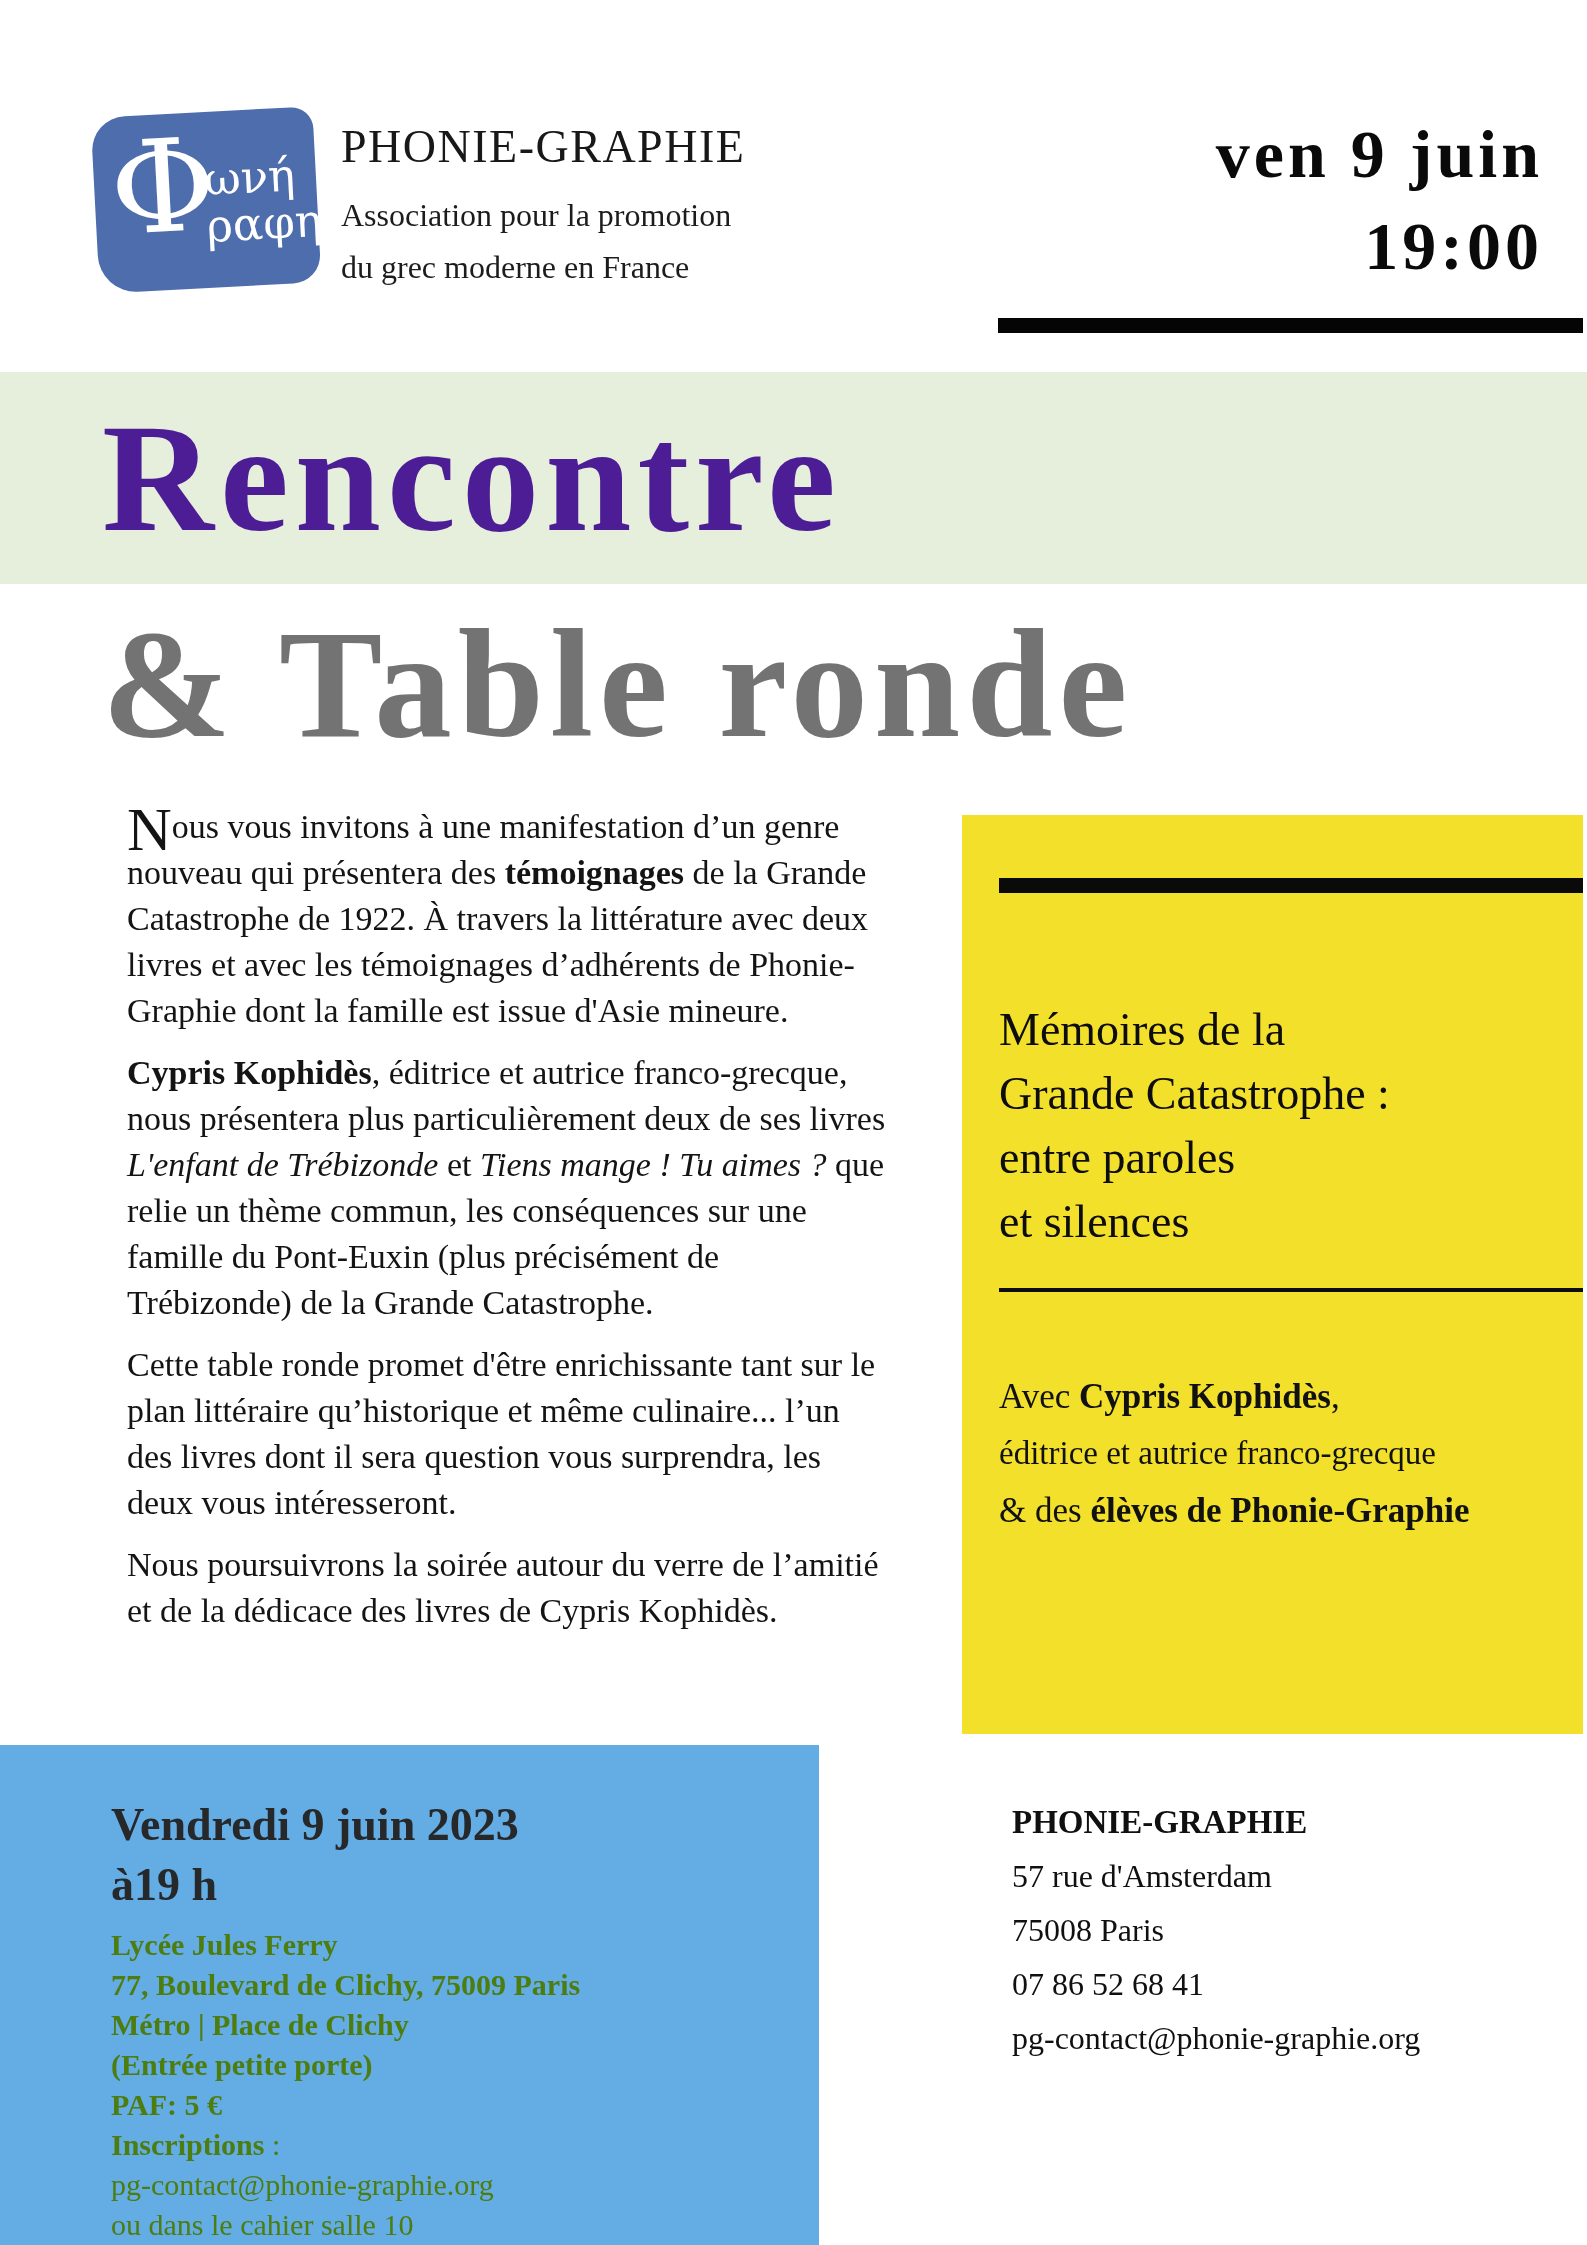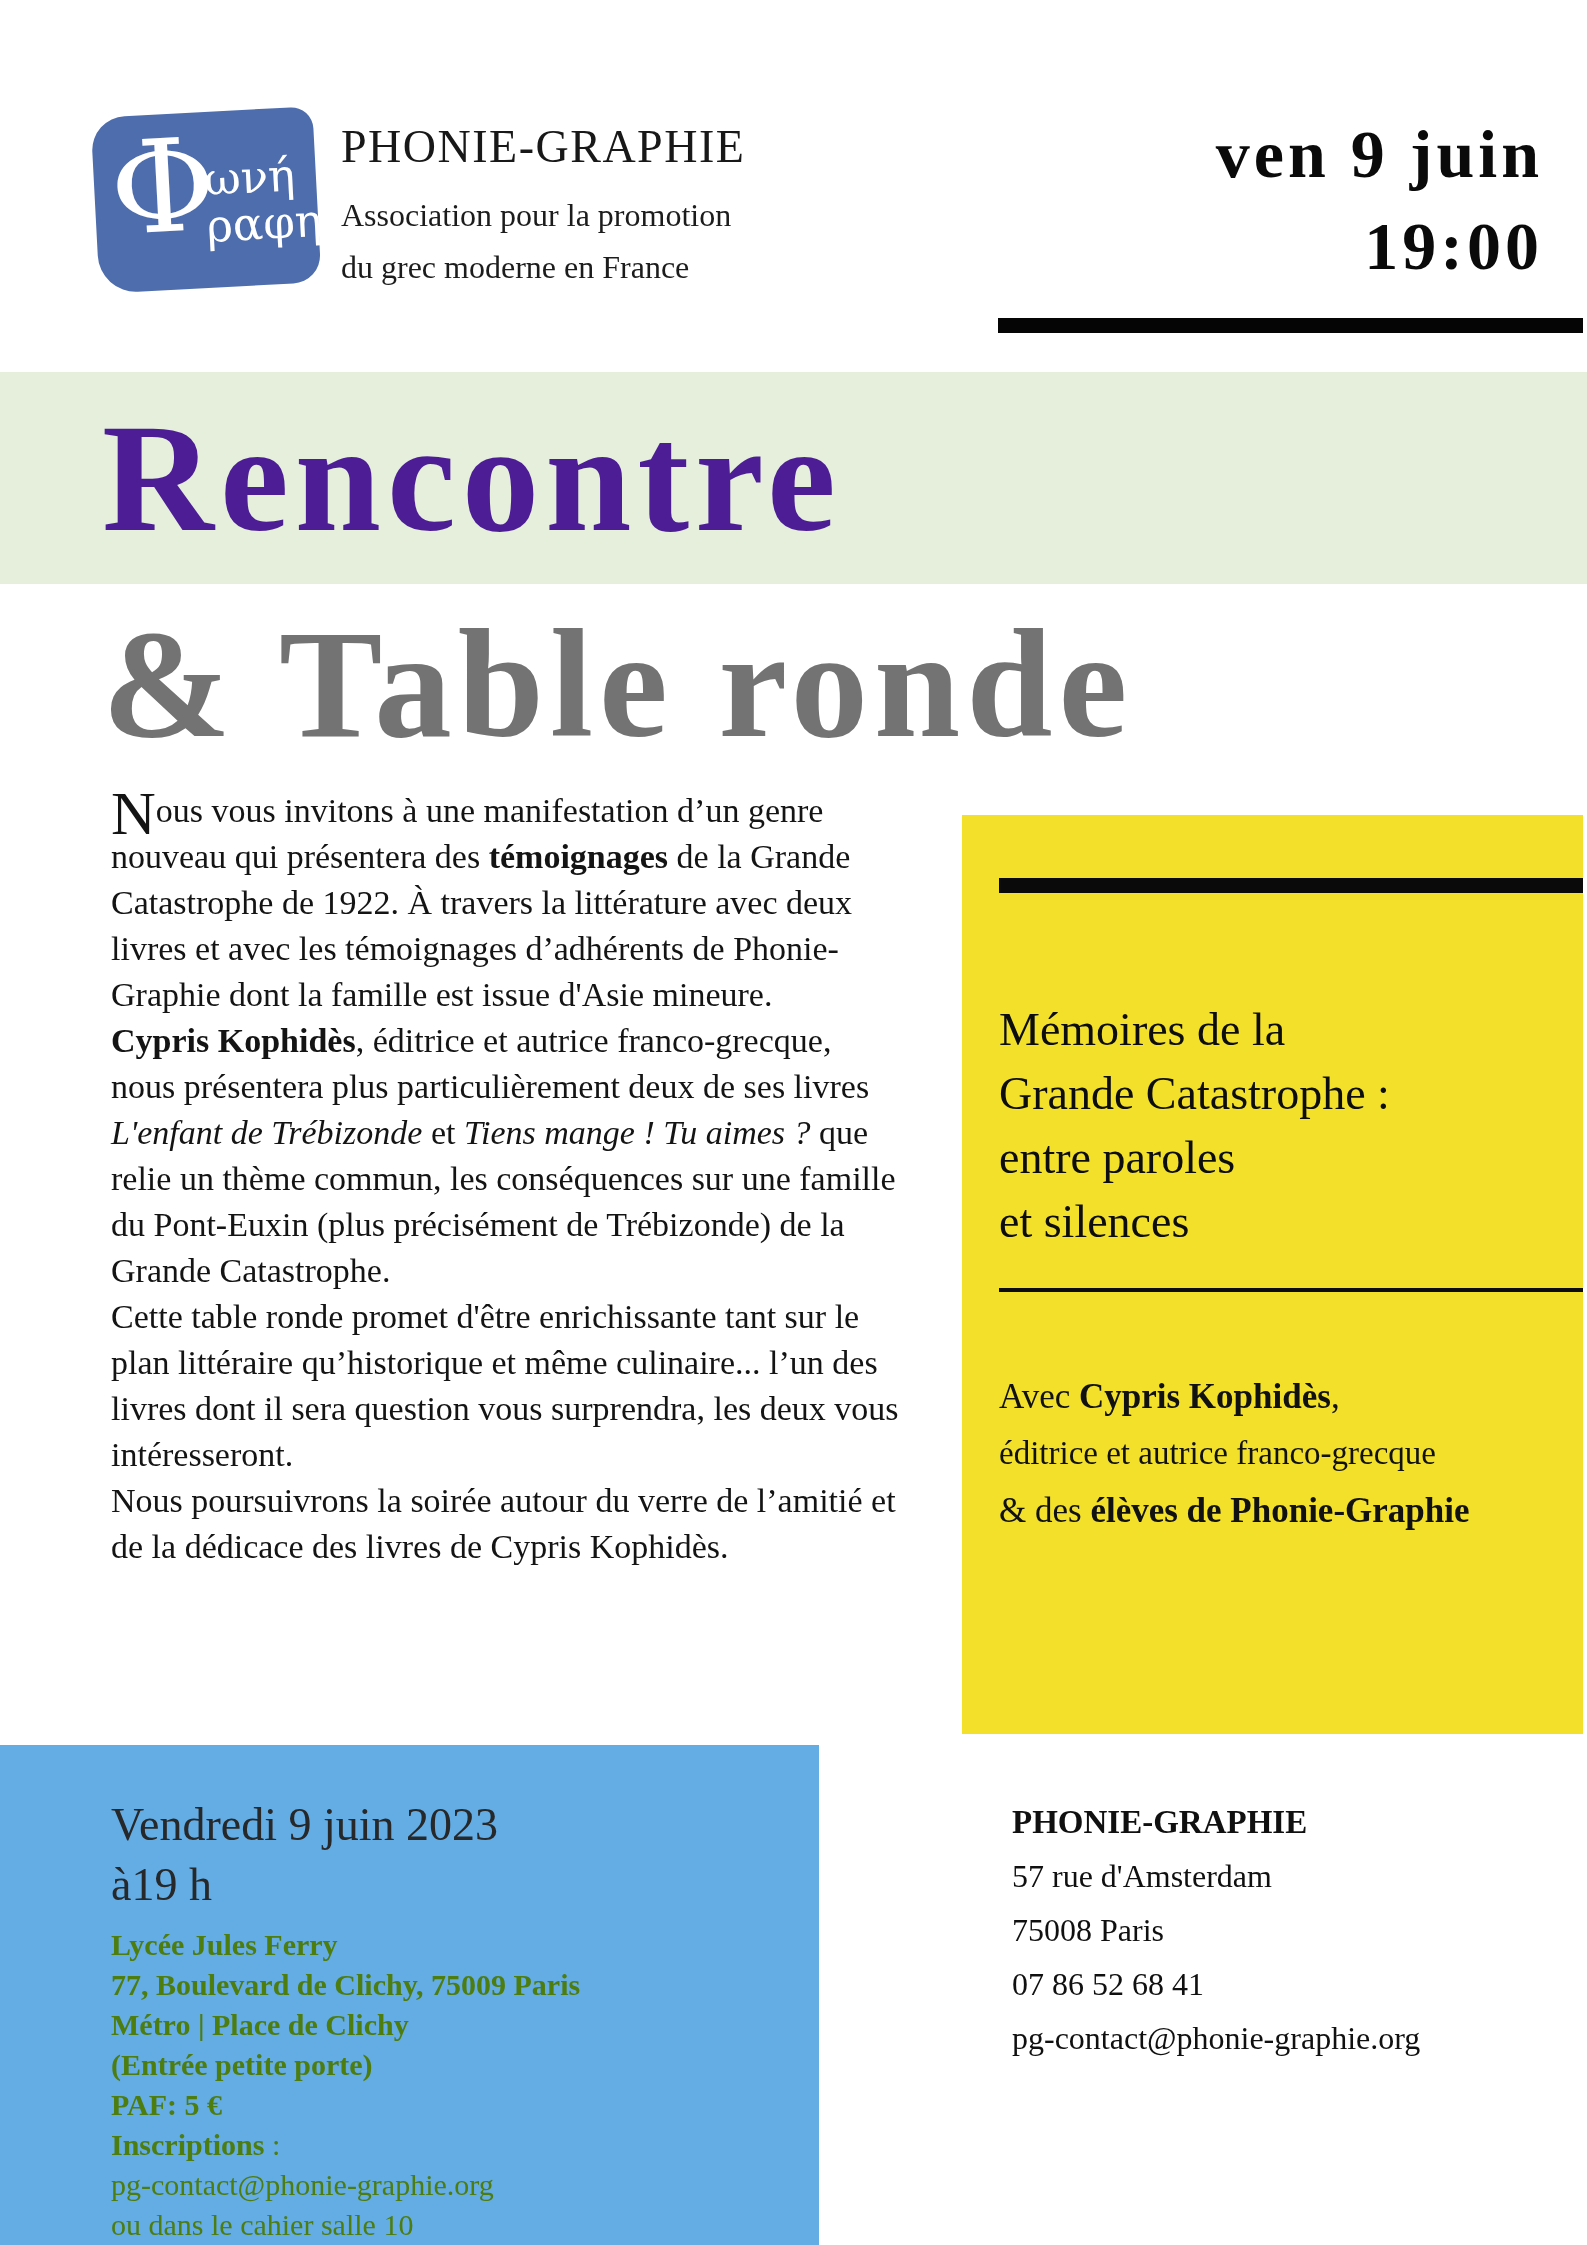--- a/index.html
+++ b/index.html
@@ -58,21 +58,21 @@
   .hero2 {
     position: absolute; left: 102px; top: 604px;
     font-size: 155px; line-height: 160px; font-weight: 700;
     letter-spacing: 6px; color: #737373; white-space: nowrap;
   }
   
   .body-copy {
     position: absolute; left: 111px; top: 788px; width: 792px;
     font-size: 34px; line-height: 46px; color: #141414;
   }
-  .body-copy p { margin: 0; }
+  .body-copy p { margin: 16px; }
   .dropcap {
     font-size: 62px; line-height: 0; vertical-align: -12px;
   }
   .b { font-weight: 700; }
   .i { font-style: italic; }
   
   .yellow-panel {
     position: absolute; left: 962px; top: 815px;
     width: 621px; height: 919px; background: #f2e02b;
   }
@@ -93,21 +93,21 @@
     font-size: 35px; line-height: 57px; color: #111111;
   }
   .event-with .small { font-size: 33px; }
   
   .blue-panel {
     position: absolute; left: 0; top: 1745px;
     width: 819px; height: 500px; background: #63ace4;
   }
   .venue-heading {
     position: absolute; left: 111px; top: 1795px;
-    font-size: 46px; line-height: 60px; font-weight: 400; color: #26282a;
+    font-size: 46px; line-height: 60px; font-weight: 700; color: #26282a;
   }
   .venue-details {
     position: absolute; left: 111px; top: 1925px;
     font-size: 30px; line-height: 40px; color: #4d7c0f;
   }
   
   .contact {
     position: absolute; left: 1012px; top: 1795px;
     font-size: 32px; line-height: 54px; color: #101010;
   }

